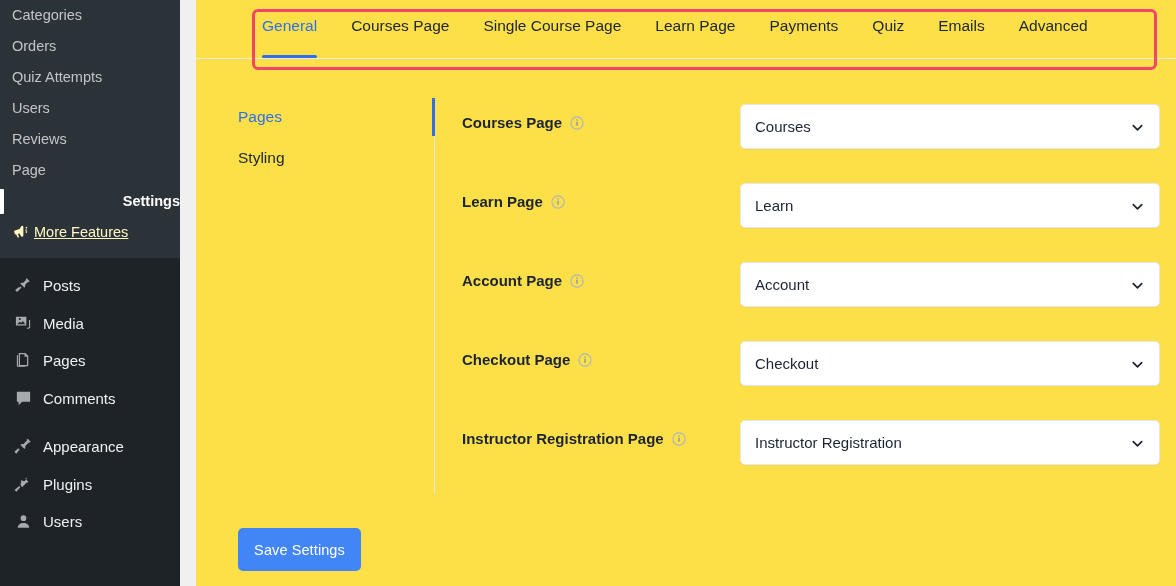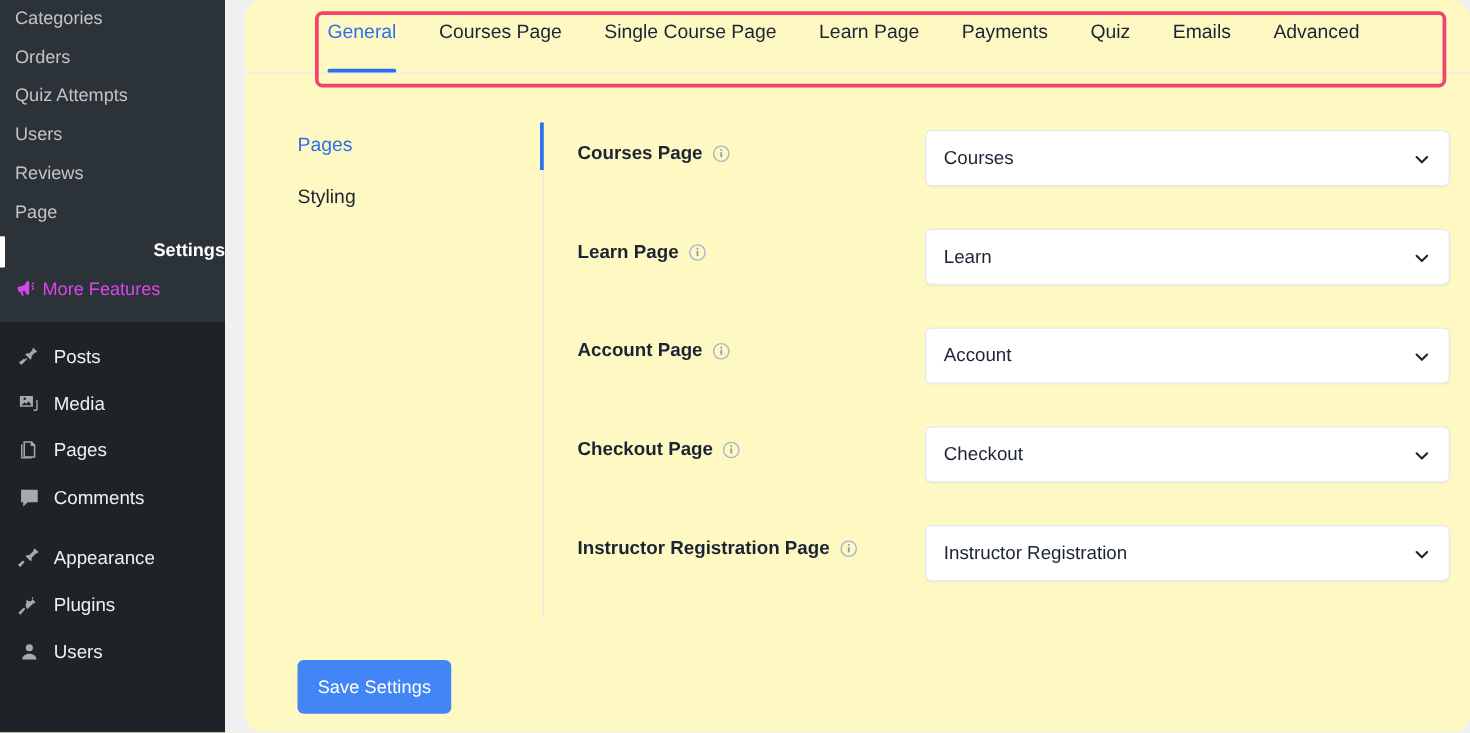--- a/index.html
+++ b/index.html
@@ -35,21 +35,21 @@
     text-align: right;
   }
   .submenu-item.active::before {
     content: "";
     position: absolute;
     left: -4px; top: 3px;
     width: 8px; height: 25px;
     background: #fff;
     border-radius: 1px;
   }
-  .submenu-item.promo { color: #d946ef; }
+  .submenu-item.promo { color: #fef9c3; text-decoration: underline; }
   .promo-icon {
     display: inline-block;
     vertical-align: -3px;
     margin-right: 6px;
   }
   .menu-gap { height: 9px; background: #1d2327; }
   .menu-item {
     display: flex;
     align-items: center;
     height: 37.5px;
@@ -67,22 +67,21 @@
     flex: 0 0 22px;
   }
   .menu-icon svg { display: block; }
   .menu-sep { height: 11px; }
 
   
   .content {
     position: absolute;
     left: 196px; top: 0;
     width: 980px; height: 586px;
-    background: #fef9c3;
-    border-radius: 15px;
+    background: #fde047;
   }
 
   
   .tabbar {
     position: absolute;
     left: 0; top: 0;
     width: 980px; height: 59px;
     border-bottom: 1px solid #e8eaed;
     display: flex;
     align-items: flex-start;

